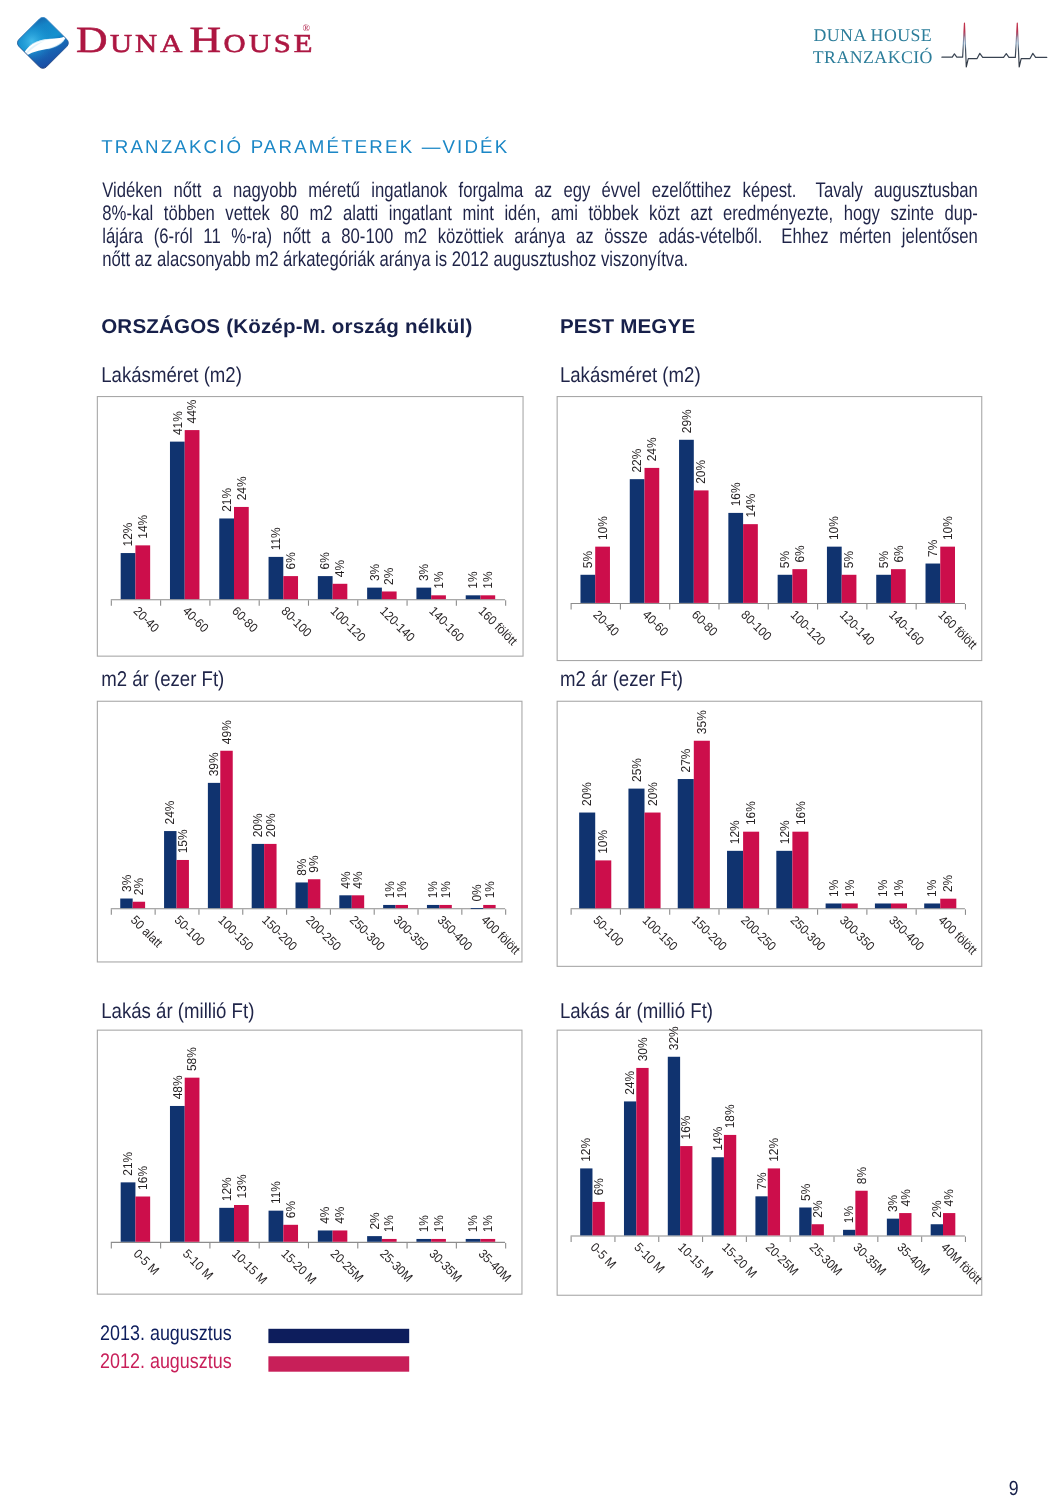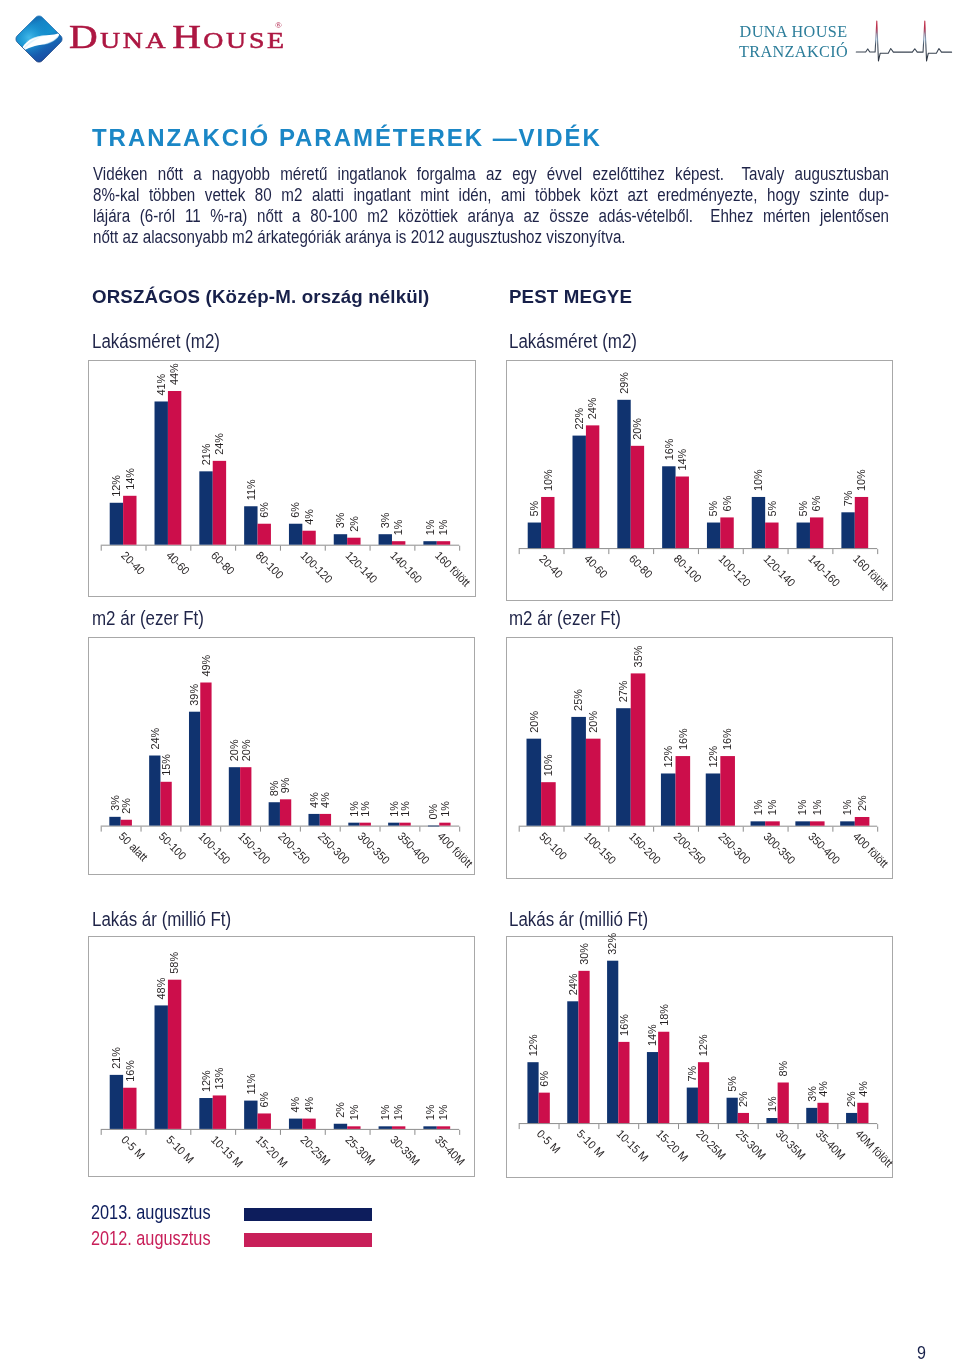--- a/index.html
+++ b/index.html
@@ -15,21 +15,21 @@
     -webkit-text-stroke:0.55px #ad1742;transform:scaleX(1.185);transform-origin:0 50%;}
   .logo-word .sc{font-size:23.5px;letter-spacing:2.3px;}
   .logo-word .sp{letter-spacing:0;font-size:13px;}
   .logo-reg{position:absolute;left:261px;top:13px;font-size:9px;color:#ad1742;font-family:"Liberation Serif",serif;}
 
   .brand{position:absolute;left:738px;top:23.4px;text-align:center;width:111px;white-space:nowrap;}
   .brand div{font-family:"Liberation Serif",serif;font-size:16.2px;letter-spacing:0.4px;color:#2c7d9a;line-height:19.6px;white-space:nowrap;}
   .ekg{position:absolute;left:849px;top:16px;width:108px;height:49px;}
 
   
-  .h-title{position:absolute;left:92px;top:124px;font-size:24px;font-weight:700;color:#1b87c6;
+  .h-title{position:absolute;left:92px;top:124px;font-size:17px;font-weight:400;color:#1b87c6;
     letter-spacing:1.96px;white-space:nowrap;}
   .intro{position:absolute;left:93px;top:163px;width:1007.6px;font-size:19.2px;line-height:21.0px;
     color:#1f2448;transform:scaleX(0.79);transform-origin:0 0;}
   .intro .iline{white-space:nowrap;text-align:justify;text-align-last:justify;}
   .intro .iline:last-child{text-align-last:left;white-space:normal;}
   .sec-head{position:absolute;font-size:18.2px;font-weight:700;color:#17204a;white-space:nowrap;
     letter-spacing:.15px;transform:scaleX(1.028);transform-origin:0 0;}
   .sec-head b{font-weight:700;}
   #sec-left{left:92px;top:287px;}
   #sec-right{left:509px;top:287px;}

